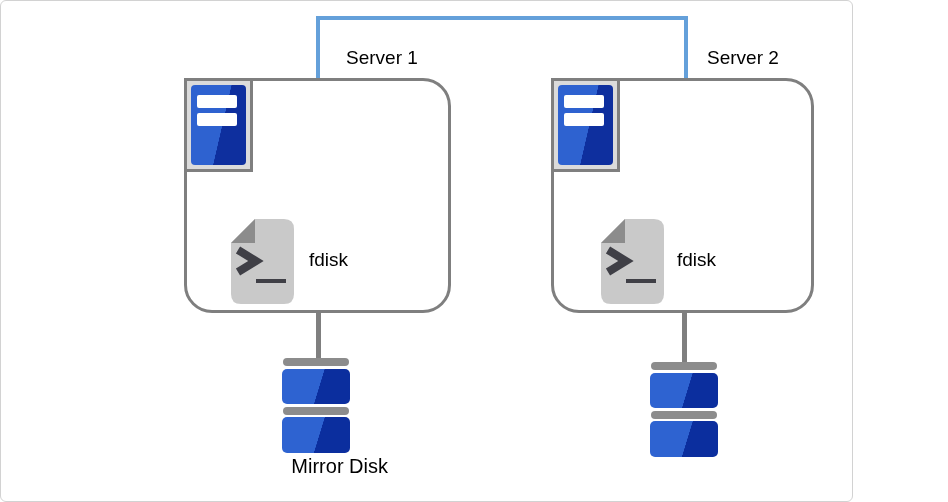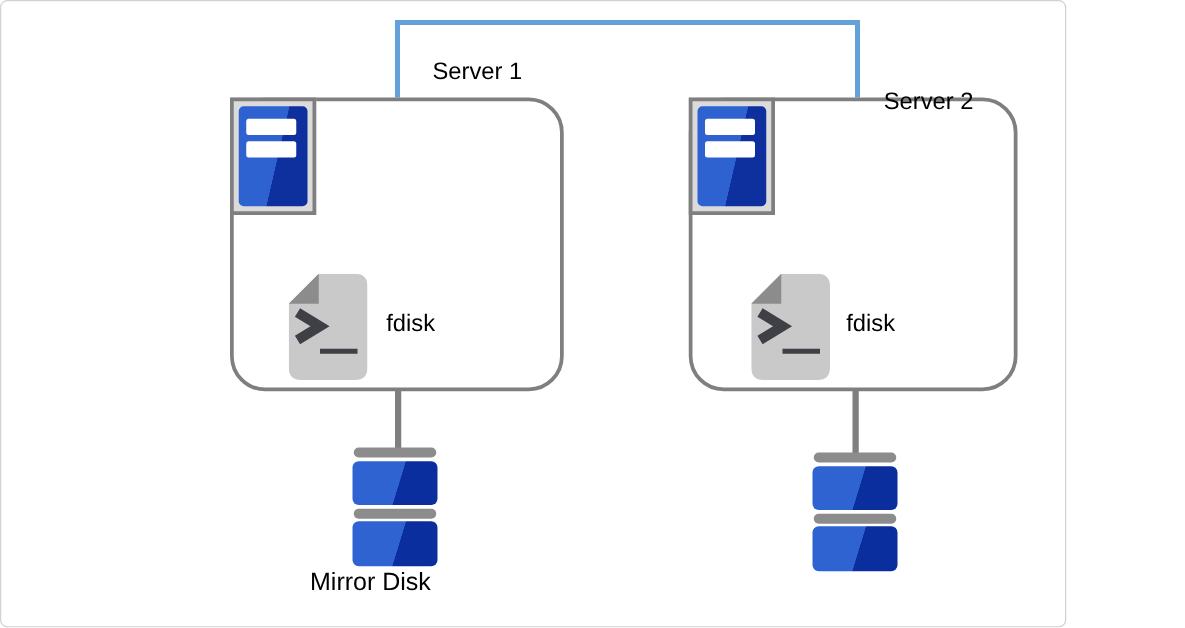--- a/index.html
+++ b/index.html
@@ -47,28 +47,28 @@
 
   
   .label {
     position: absolute;
     color: #000000;
     font-size: 19px;
     line-height: 20px;
     white-space: nowrap;
   }
   .server-label.s1 { left: 345px; top: 47px; }
-  .server-label.s2 { left: 706px; top: 47px; margin-top: 24px; }
+  .server-label.s2 { left: 706px; top: 47px; }
   .fdisk-label.f1  { left: 308px; top: 249px; }
   .fdisk-label.f2  { left: 676px; top: 249px; }
   .mirror-label {
     left: 247px; top: 455px;
     width: 140px;
     font-size: 20px;
-    text-align: left;
+    text-align: right;
     white-space: nowrap;
   }
 
   
   .server-icon {
     position: absolute;
     top: 77px;
     width: 69px;
     height: 94px;
     box-sizing: border-box;

